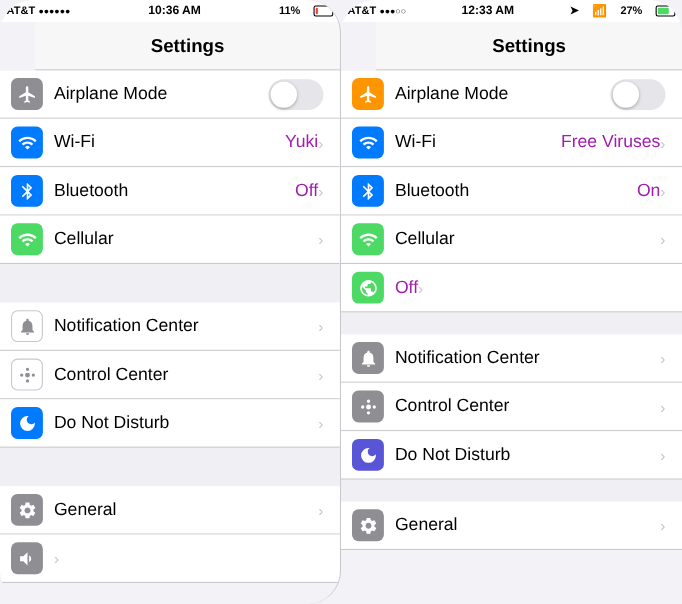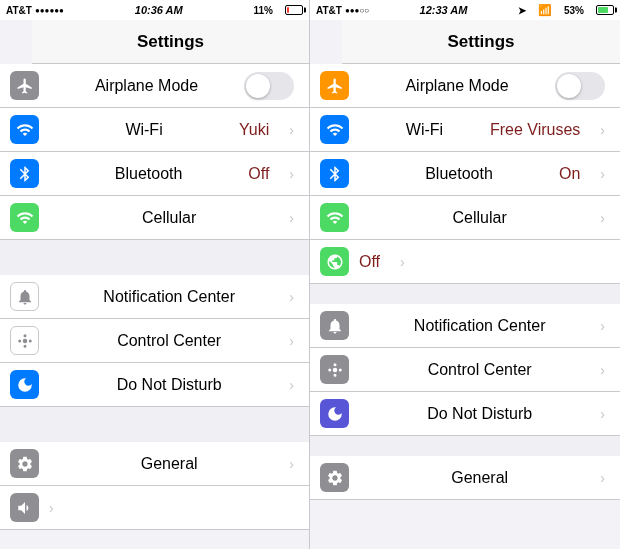--- a/index.html
+++ b/index.html
@@ -12,35 +12,36 @@
       background: #f2f2f7;
     }
     .phone-panel {
       width: 310px;
       height: 549px;
       display: flex;
       flex-direction: column;
       background: #f2f2f7;
       overflow: hidden;
       border-right: 1px solid #c8c8cd;
+      border-radius: 30px;
     }
     .status-bar {
       height: 20px;
       background: #fff;
       display: flex;
       align-items: center;
       justify-content: space-between;
       padding: 0 6px;
       font-size: 10px;
       font-weight: 600;
       color: #000;
       flex-shrink: 0;
     }
     .status-left { display: flex; align-items: center; gap: 3px; }
-    .status-center { font-size: 11px; font-weight: 700; font-style: italic; }
+    .status-center { font-size: 11px; font-weight: 700; }
     .status-right { display: flex; align-items: center; gap: 12px; font-size: 10px; }
     .battery-icon {
       display: inline-block;
       width: 18px;
       height: 10px;
       border: 1.5px solid #000;
       border-radius: 2px;
       position: relative;
       background: #fff;
     }
@@ -73,21 +74,20 @@
       margin-left: 32px;
     }
     .nav-title {
       font-size: 17px;
       font-weight: 600;
       color: #000;
     }
     .settings-list {
       flex: 1;
       overflow: hidden;
-      text-align: center;
     }
     .section-separator {
       height: 8px;
       background: #efeff4;
     }
     .section-separator-tall {
       height: 35px;
       background: #efeff4;
     }
     .settings-row {
@@ -110,22 +110,22 @@
       flex-shrink: 0;
       font-size: 15px;
     }
     .row-label {
       flex: 1;
       font-size: 16px;
       color: #000;
     }
     .row-value {
       font-size: 16px;
-      color: #7f1d1d;
-      margin-right: 20px;
+      color: #a21caf;
+      margin-right: 0;
     }
     .chevron {
       color: #c7c7cc;
       font-size: 14px;
     }
     .toggle-switch {
       width: 50px;
       height: 28px;
       border-radius: 14px;
       position: relative;
@@ -278,21 +278,21 @@
 <div class="phone-panel" style="border-right:none;">
   <div class="status-bar">
     <div class="status-left">
       <span>AT&amp;T</span>
       <span style="font-size:8px;">●●●○○</span>
     </div>
     <div class="status-center">12:33 AM</div>
     <div class="status-right">
       <span style="font-size:10px;">➤</span>
       <span style="font-size:11px;">📶</span>
-      <span>53%</span>
+      <span>27%</span>
       <div class="battery-icon">
         <div class="battery-fill" style="width:64%; background:#4cd964;"></div>
       </div>
     </div>
   </div>
   <div class="nav-bar">
     <span class="nav-title">Settings</span>
   </div>
   <div class="settings-list">
 

